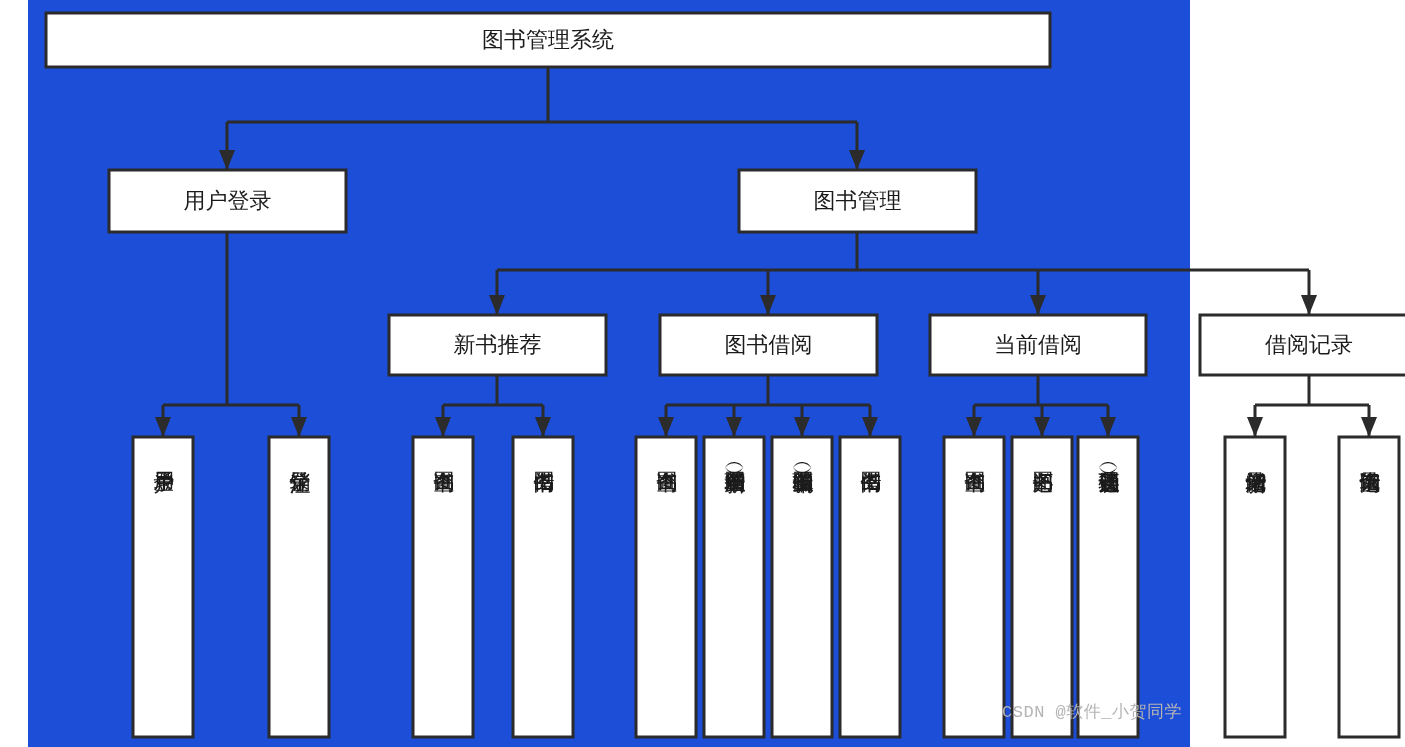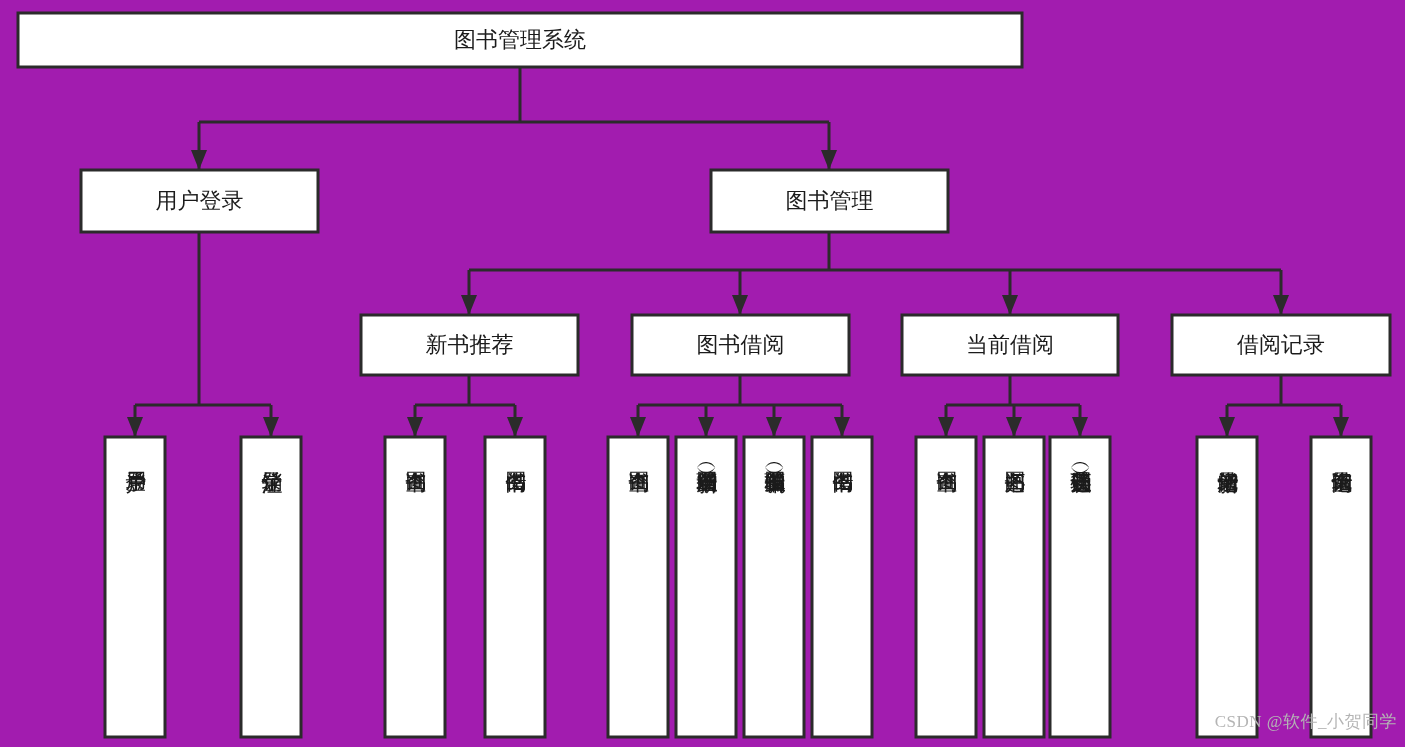--- a/index.html
+++ b/index.html
@@ -10,23 +10,24 @@
   }
   body {
     width: 1405px;
     height: 747px;
     font-family: "DejaVu Sans", "Liberation Sans", sans-serif;
     overflow: hidden;
     position: relative;
   }
   #diagram-root {
     position: relative;
-    width: 1405px;
+    width: 1162px;
     height: 747px;
-    background: #a21caf;
+    background: #1d4ed8;
+    margin-left: 28px;
   }
   svg#diagram-svg {
     position: absolute;
     top: 0;
     left: 0;
     width: 1405px;
     height: 747px;
     display: block;
   }
   .node-box {
@@ -59,22 +60,22 @@
     text-anchor: middle;
     dominant-baseline: middle;
     writing-mode: vertical-rl;
     text-orientation: upright;
     glyph-orientation-vertical: 0;
     white-space: pre;
   }
   .watermark-text {
     position: absolute;
     right: 8px;
-    bottom: 14px;
-    font-family: Liberation Serif, serif;
+    bottom: 24px;
+    font-family: Liberation Mono, monospace;
     font-size: 17px;
     color: #b4b4b4;
     letter-spacing: 0.5px;
     user-select: none;
     pointer-events: none;
   }
 </style>
 </head>
 <body>
 

